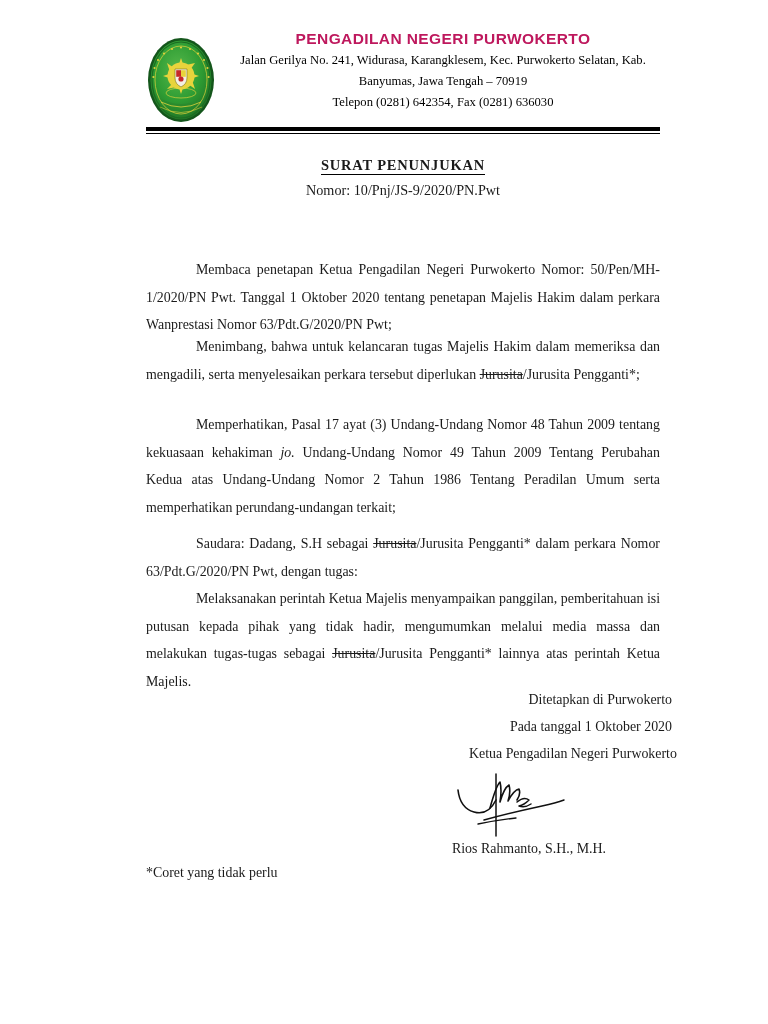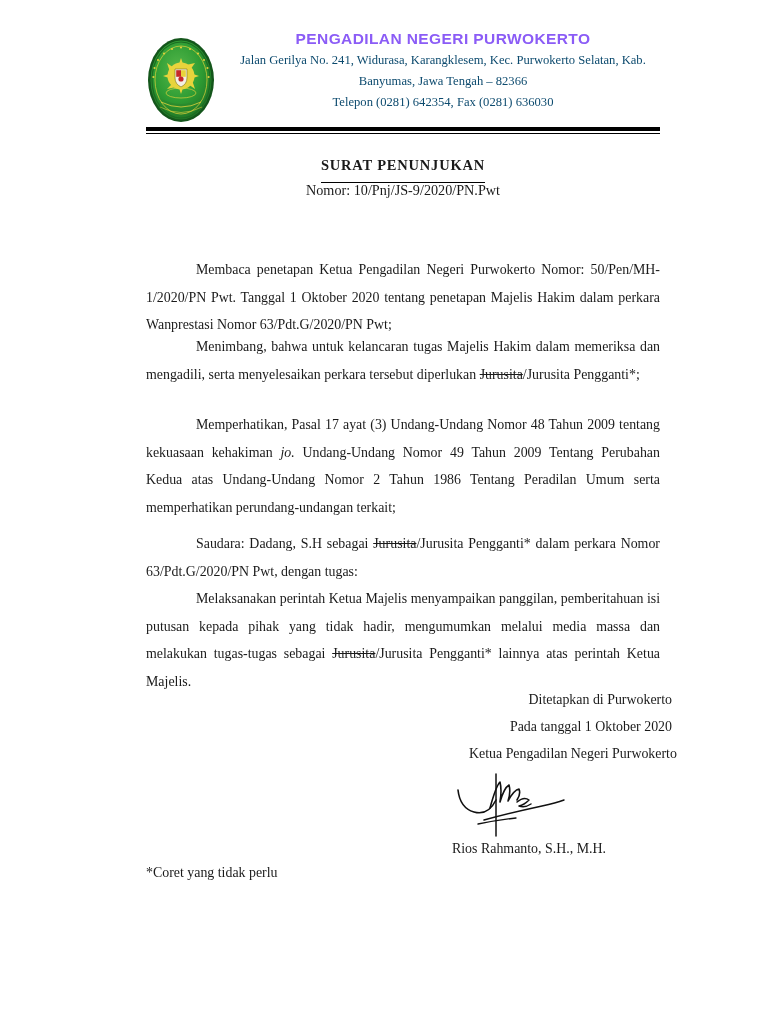--- a/index.html
+++ b/index.html
@@ -45,28 +45,28 @@
     top: 0;
     width: 436px;
     text-align: center;
   }
   .org-name {
     font-family: "Liberation Sans", "DejaVu Sans", sans-serif;
     font-weight: bold;
     font-size: 15.5px;
     letter-spacing: 0.4px;
     line-height: 22px;
-    color: #8b5cf6;
+    color: #be185d;
     white-space: nowrap;
   }
   .addr-line {
     font-family: "Liberation Serif", "DejaVu Serif", serif;
     font-size: 12.6px;
     line-height: 21px;
-    color: #0c4a6e;
+    color: #000000;
     white-space: nowrap;
   }
 
   .rule-wrap {
     position: absolute;
     left: 146px;
     top: 127px;
     width: 514px;
   }
   .rule-thick {
@@ -86,21 +86,21 @@
     top: 155px;
     width: 514px;
     text-align: center;
     font-weight: bold;
     font-size: 14.5px;
     letter-spacing: 0.8px;
     line-height: 20px;
   }
   .doc-title span {
     border-bottom: 1.6px solid #000;
-    padding-bottom: 9px;
+    padding-bottom: 1px;
   }
   .doc-number {
     position: absolute;
     left: 146px;
     top: 180px;
     width: 514px;
     text-align: center;
     font-size: 14.2px;
     line-height: 20px;
   }
@@ -244,21 +244,21 @@
         <path d="M14 62 q22 12 44 0 q-22 18 -44 0 z" fill="#2a8a2e" opacity="0.9"></path>
         <path d="M16 66 q20 10 40 0" fill="none" stroke="#e8d43c" stroke-width="0.9" opacity="0.85"></path>
         <path d="M15 71 q21 11 42 0" fill="none" stroke="#e8d43c" stroke-width="0.8" opacity="0.7"></path>
         <ellipse cx="36" cy="57" rx="15" ry="5" fill="none" stroke="#e8d43c" stroke-width="0.8" opacity="0.8"></ellipse>
       </svg>
     </div>
 
     <div class="head-text">
       <div class="org-name">PENGADILAN NEGERI PURWOKERTO</div>
       <div class="addr-line">Jalan Gerilya No. 241, Widurasa, Karangklesem, Kec. Purwokerto Selatan, Kab.</div>
-      <div class="addr-line">Banyumas, Jawa Tengah – 82366</div>
+      <div class="addr-line">Banyumas, Jawa Tengah – 70919</div>
       <div class="addr-line">Telepon (0281) 642354, Fax (0281) 636030</div>
     </div>
   </div>
 
   <div class="rule-wrap">
     <div class="rule-thick"></div>
     <div class="rule-gap"></div>
     <div class="rule-thin"></div>
   </div>
 

